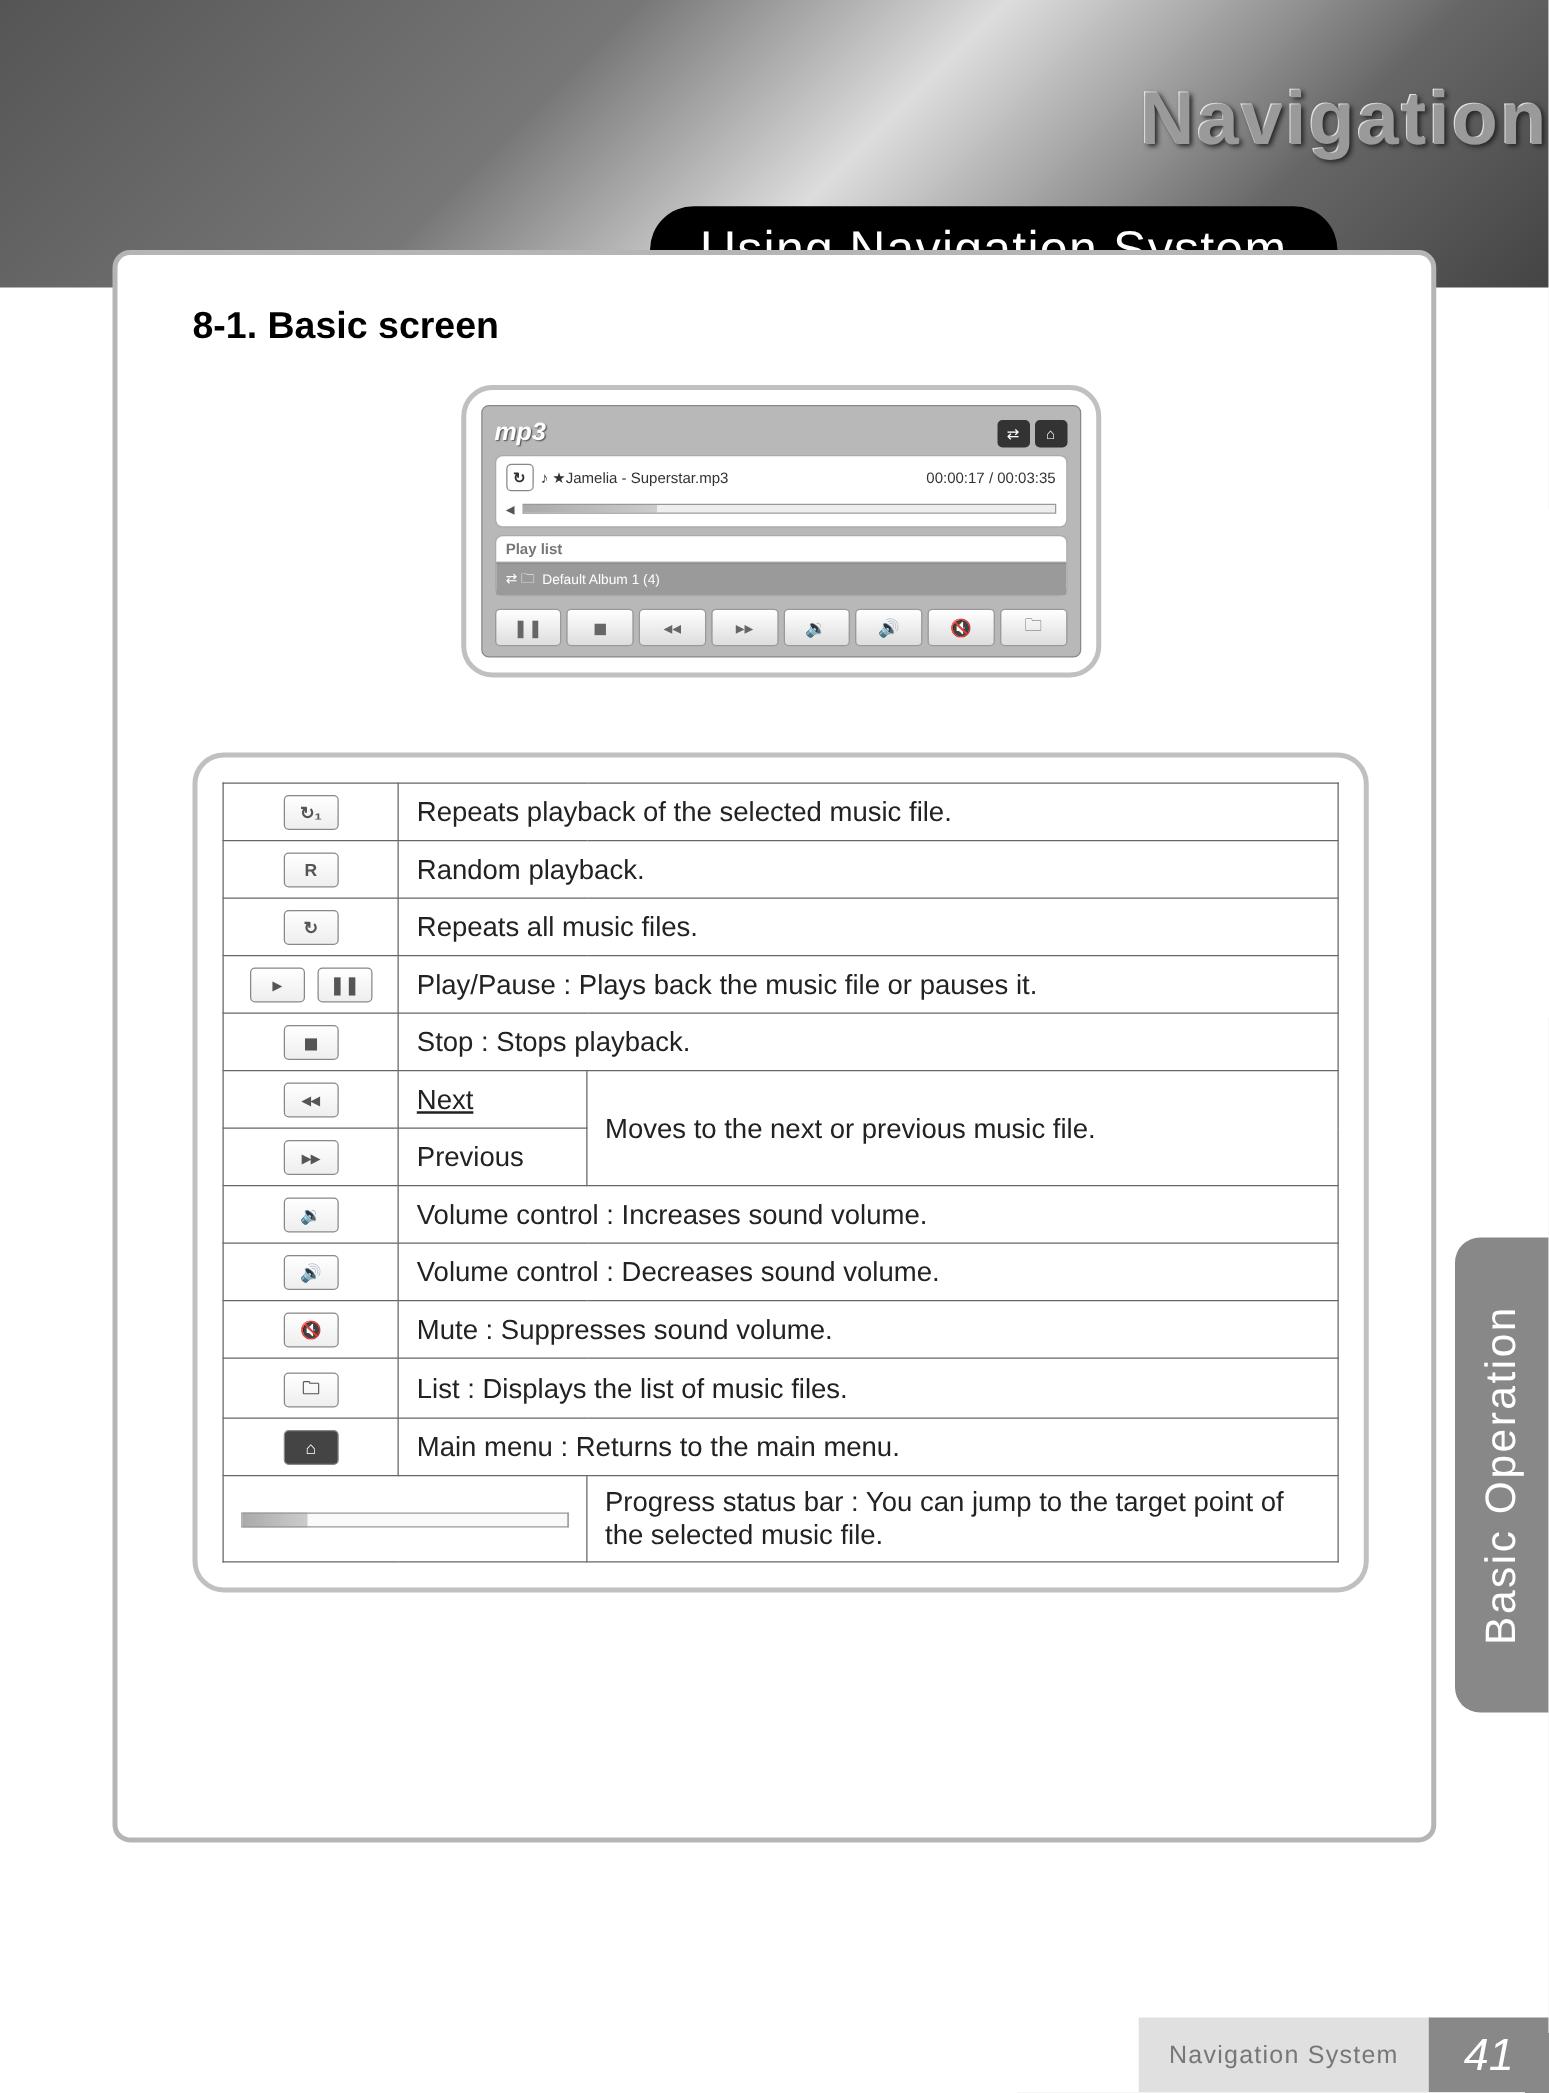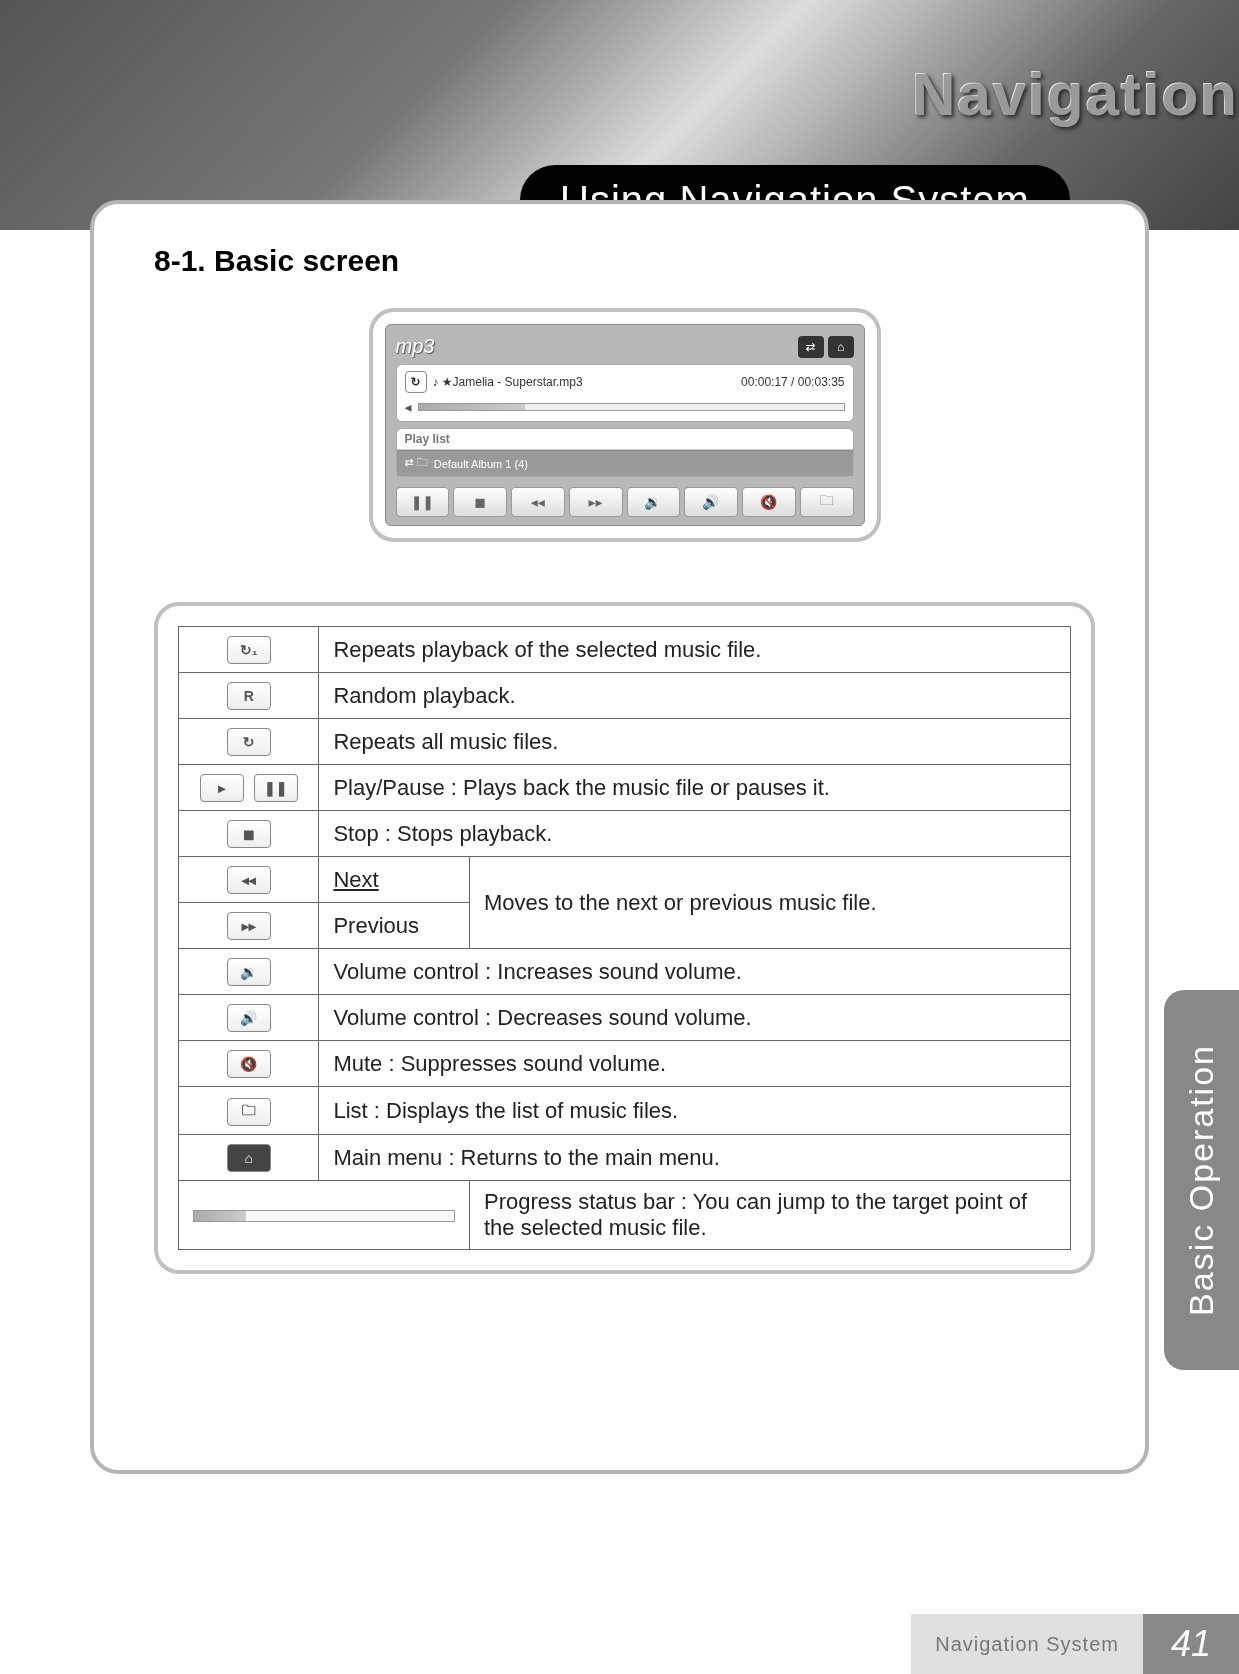--- a/index.html
+++ b/index.html
@@ -4,29 +4,29 @@
 <style>
   html,body{margin:0;padding:0;background:#eee;font-family:Arial,Helvetica,sans-serif;}
   .page{width:1239px;height:1674px;background:#fff;position:relative;overflow:hidden;}
 
   
   .hero{height:230px;background:linear-gradient(135deg,#555 0%,#777 35%,#ddd 55%,#666 80%,#444 100%);position:relative;}
   .hero-title{position:absolute;right:0;top:60px;font-size:60px;font-weight:700;letter-spacing:2px;color:#9a9a9a;text-shadow:2px 2px 4px #222,-1px -1px 0 #eee;}
   .subtitle-pill{position:absolute;top:165px;left:520px;height:70px;padding:0 40px;border-radius:40px;background:#000;color:#fff;font-size:40px;display:flex;align-items:center;letter-spacing:1px;white-space:nowrap;}
 
   
-  .panel{position:absolute;top:200px;left:90px;right:90px;bottom:200px;border:4px solid #b5b5b5;border-radius:28px;background:#fff;}
+  .panel{position:absolute;top:200px;left:90px;right:90px;bottom:200px;border:4px solid #b5b5b5;border-radius:14px;background:#fff;}
   .panel-inner{padding:40px 30px 30px 40px;}
   .section-title{font-size:30px;font-weight:700;margin:0 0 30px 20px;color:#000;}
 
   
   .shot-wrap{width:480px;margin:0 auto 60px auto;border:4px solid #c0c0c0;border-radius:25px;padding:12px;background:#fff;}
   .shot{background:#b8b8b8;border:1px solid #888;border-radius:6px;padding:10px 10px 8px 10px;font-size:12px;color:#333;}
   .shot-top{display:flex;align-items:center;justify-content:space-between;margin-bottom:6px;}
-  .shot-logo{font-size:20px;font-style:italic;font-weight:400;color:#fff;text-shadow:1px 1px 1px #555;}
+  .shot-logo{font-size:20px;font-style:italic;font-weight:700;color:#fff;text-shadow:1px 1px 1px #555;}
   .shot-top-icons{display:flex;gap:4px;}
   .shot-top-icons span{width:26px;height:22px;background:#333;border-radius:4px;display:flex;align-items:center;justify-content:center;color:#fff;font-size:12px;}
   .now-box{background:#fff;border:1px solid #aaa;border-radius:6px;padding:6px 8px;margin-bottom:6px;}
   .now-row{display:flex;justify-content:space-between;align-items:center;font-size:12px;}
   .now-row .np{display:flex;gap:6px;align-items:center;}
   .rpt{width:20px;height:20px;border:1px solid #888;border-radius:4px;display:flex;align-items:center;justify-content:center;font-size:12px;font-weight:700;}
   .prog-row{display:flex;align-items:center;gap:6px;margin-top:6px;}
   .arrow-left{font-size:14px;color:#555;}
   .mini-bar{flex:1;height:6px;background:linear-gradient(to right,#aaa 0%,#ccc 25%,#eee 25%,#eee 100%);border:1px solid #999;}
   .pl-box{background:#fff;border:1px solid #aaa;border-radius:6px;margin-bottom:0;}

